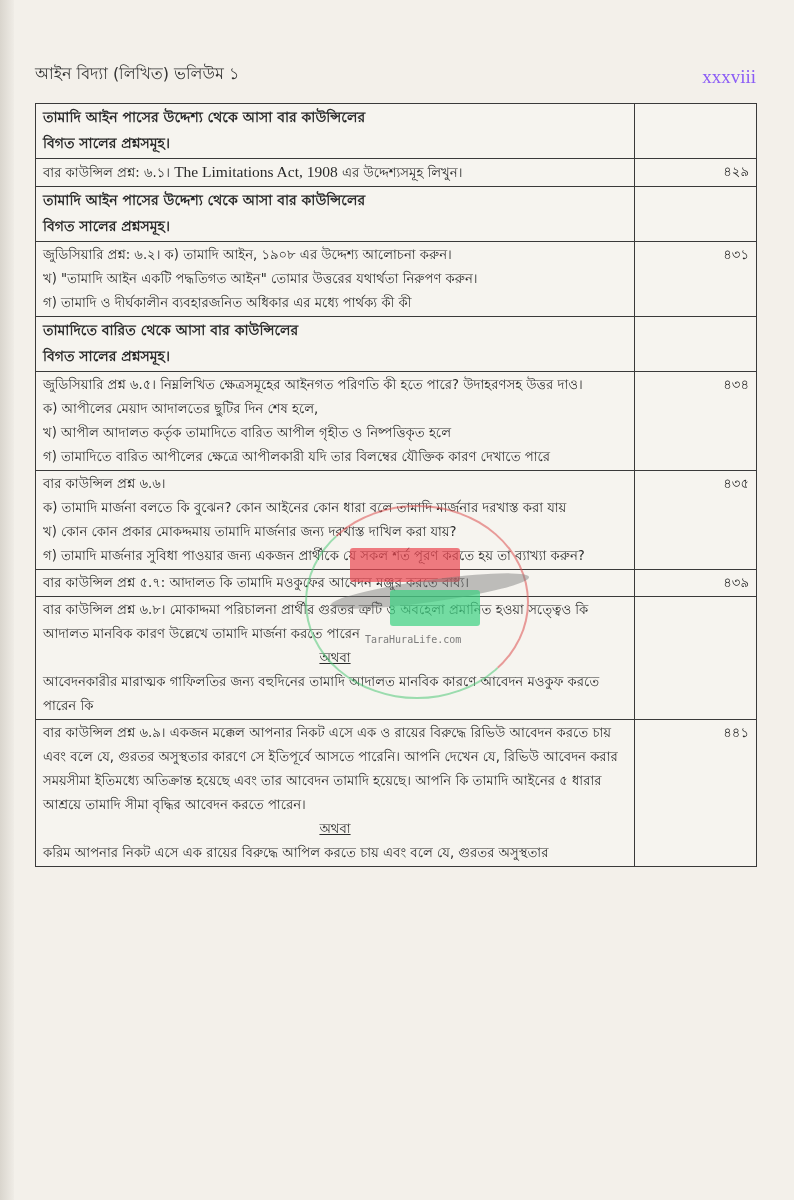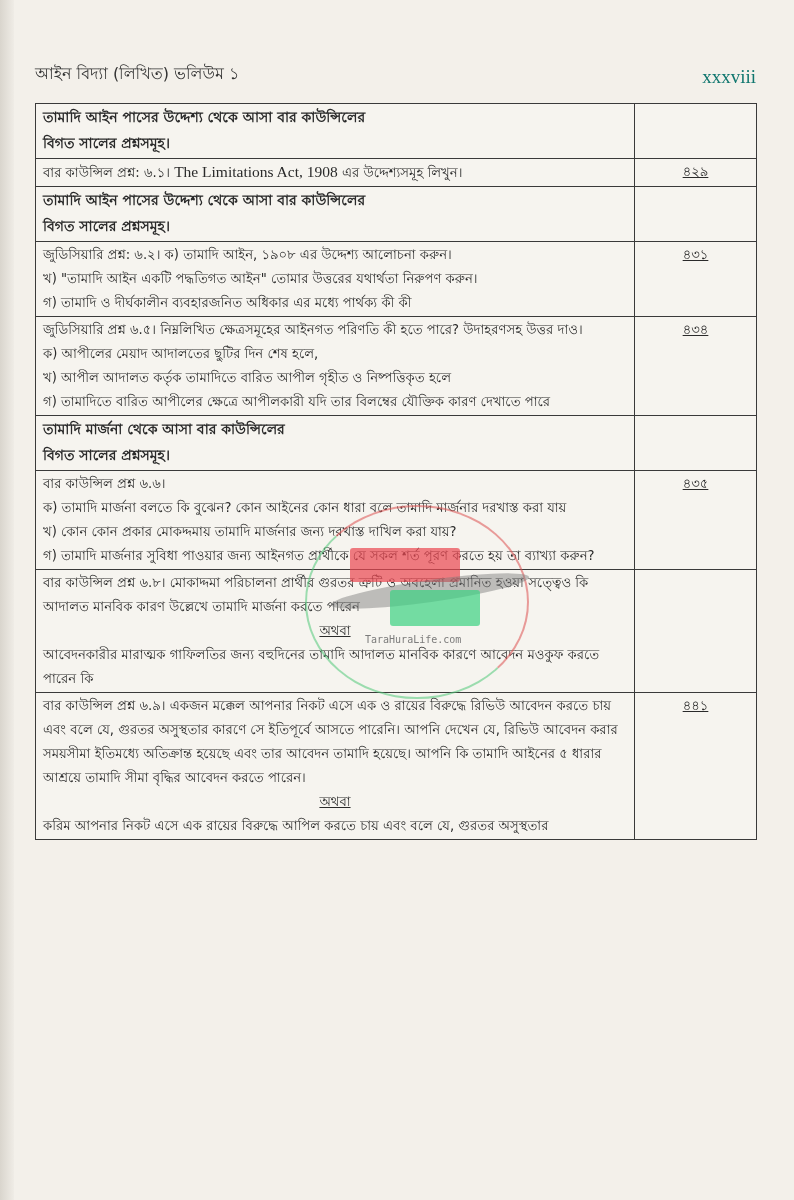--- a/index.html
+++ b/index.html
@@ -12,32 +12,32 @@
   }
   .spine {
     position: absolute; left: 0; top: 0; width: 14px; height: 1200px;
     background: linear-gradient(to right, #d9d5cd, #efece6);
   }
   .header {
     position: absolute; top: 58px; left: 35px; right: 38px; height: 30px;
     display: flex; justify-content: space-between; align-items: flex-end;
   }
   .header .book-title { font-size: 16px; color: #333; }
-  .header .page-roman { font-family: "Liberation Serif", serif; font-size: 19px; color: #0f766e; }
+  .header .page-roman { font-family: "Liberation Serif", serif; font-size: 19px; color: #8b5cf6; }
   table.toc {
     position: absolute; top: 103px; left: 35px; width: 720px;
     border-collapse: collapse; table-layout: fixed;
   }
   table.toc td {
     border: 1.6px solid #3a3a3a; vertical-align: top;
     font-size: 13.2px; line-height: 24px; padding: 1px 7px;
     background: rgba(255,255,255,0.25);
   }
   td.q-cell { width: 584px; }
-  td.page-cell { width: 107px; text-align: center; font-size: 13.5px; text-decoration: underline; }
+  td.page-cell { width: 107px; text-align: right; font-size: 13.5px; }
   tr.section td.q-cell { font-weight: bold; font-size: 14px; line-height: 26px; padding: 0 7px; }
   tr.section td { height: 52px; }
   .line { display: block; }
   .or { display: block; text-align: center; text-decoration: underline; }
   .latin { font-family: "Liberation Serif", serif; font-size: 15.5px; }
   .watermark {
     position: absolute; left: 305px; top: 505px; width: 220px; height: 190px;
     border-radius: 50%;
     border: 2px solid rgba(220,80,80,0.55);
     border-left-color: rgba(80,200,120,0.55);
@@ -102,51 +102,57 @@
     <tr>
       <td class="q-cell">
         <span class="line">জুডিসিয়ারি প্রশ্ন: ৬.২। ক) তামাদি আইন, ১৯০৮ এর উদ্দেশ্য আলোচনা করুন।</span>
         <span class="line">খ) "তামাদি আইন একটি পদ্ধতিগত আইন" তোমার উত্তরের যথার্থতা নিরুপণ করুন।</span>
         <span class="line">গ) তামাদি ও দীর্ঘকালীন ব্যবহারজনিত অধিকার এর মধ্যে পার্থক্য কী কী</span>
       </td>
       <td class="page-cell">৪৩১</td>
     </tr>
 
 
+    <tr class="section">
+      <td class="q-cell">
+        <span class="line">তামাদিতে বারিত থেকে আসা বার কাউন্সিলের</span>
+        <span class="line">বিগত সালের প্রশ্নসমূহ।</span>
+      </td>
+      <td class="page-cell"></td>
+    </tr>
 
 
 
     <tr>
       <td class="q-cell">
         <span class="line">জুডিসিয়ারি প্রশ্ন ৬.৫। নিম্নলিখিত ক্ষেত্রসমূহের আইনগত পরিণতি কী হতে পারে? উদাহরণসহ উত্তর দাও।</span>
         <span class="line">ক) আপীলের মেয়াদ আদালতের ছুটির দিন শেষ হলে,</span>
         <span class="line">খ) আপীল আদালত কর্তৃক তামাদিতে বারিত আপীল গৃহীত ও নিষ্পত্তিকৃত হলে</span>
         <span class="line">গ) তামাদিতে বারিত আপীলের ক্ষেত্রে আপীলকারী যদি তার বিলম্বের যৌক্তিক কারণ দেখাতে পারে</span>
       </td>
       <td class="page-cell">৪৩৪</td>
     </tr>
 
-    <tr class="section">
-      <td class="q-cell">
-        <span class="line">তামাদি মার্জনা থেকে আসা বার কাউন্সিলের</span>
-        <span class="line">বিগত সালের প্রশ্নসমূহ।</span>
-      </td>
-      <td class="page-cell"></td>
-    </tr>
 
     <tr>
       <td class="q-cell">
         <span class="line">বার কাউন্সিল প্রশ্ন ৬.৬।</span>
         <span class="line">ক) তামাদি মার্জনা বলতে কি বুঝেন? কোন আইনের কোন ধারা বলে তামাদি মার্জনার দরখাস্ত করা যায়</span>
         <span class="line">খ) কোন কোন প্রকার মোকদ্দমায় তামাদি মার্জনার জন্য দরখাস্ত দাখিল করা যায়?</span>
-        <span class="line">গ) তামাদি মার্জনার সুবিধা পাওয়ার জন্য আইনগত প্রার্থীকে যে সকল শর্ত পূরণ করতে হয় তা ব্যাখ্যা করুন?</span>
+        <span class="line">গ) তামাদি মার্জনার সুবিধা পাওয়ার জন্য একজন প্রার্থীকে যে সকল শর্ত পূরণ করতে হয় তা ব্যাখ্যা করুন?</span>
       </td>
       <td class="page-cell">৪৩৫</td>
     </tr>
 
+    <tr>
+      <td class="q-cell">
+        <span class="line">বার কাউন্সিল প্রশ্ন ৫.৭: আদালত কি তামাদি মওকুফের আবেদন মঞ্জুর করতে বাধ্য।</span>
+      </td>
+      <td class="page-cell">৪৩৯</td>
+    </tr>
 
     <tr>
       <td class="q-cell">
         <span class="line">বার কাউন্সিল প্রশ্ন ৬.৮। মোকাদ্দমা পরিচালনা প্রার্থীর গুরতর ত্রুটি ও অবহেলা প্রমানিত হওয়া সত্ত্বেও কি আদালত মানবিক কারণ উল্লেখে তামাদি মার্জনা করতে পারেন</span>
         <span class="or">অথবা</span>
         <span class="line">আবেদনকারীর মারাত্মক গাফিলতির জন্য বহুদিনের তামাদি আদালত মানবিক কারণে আবেদন মওকুফ করতে পারেন কি</span>
       </td>
       <td class="page-cell"></td>
     </tr>
 

